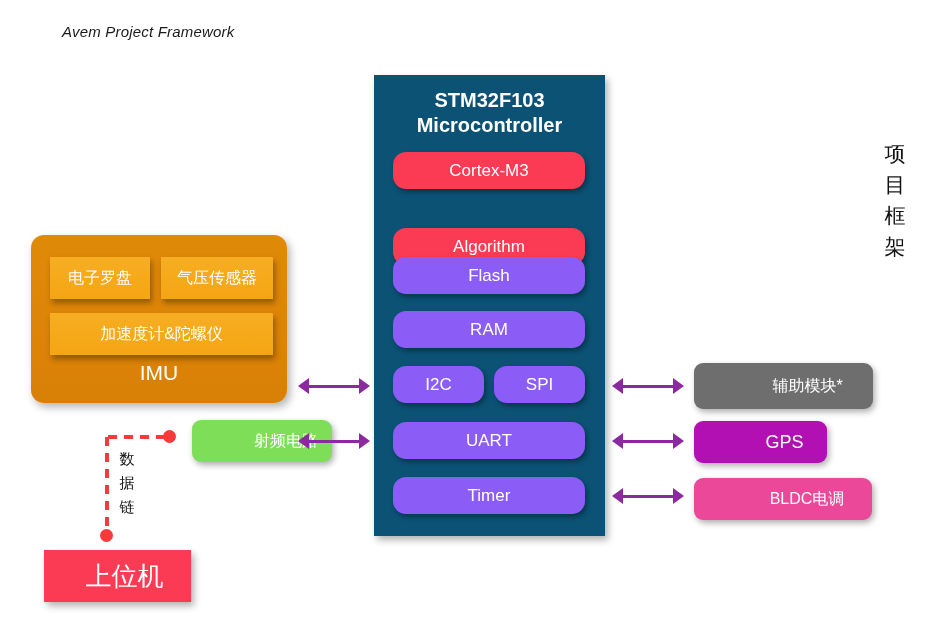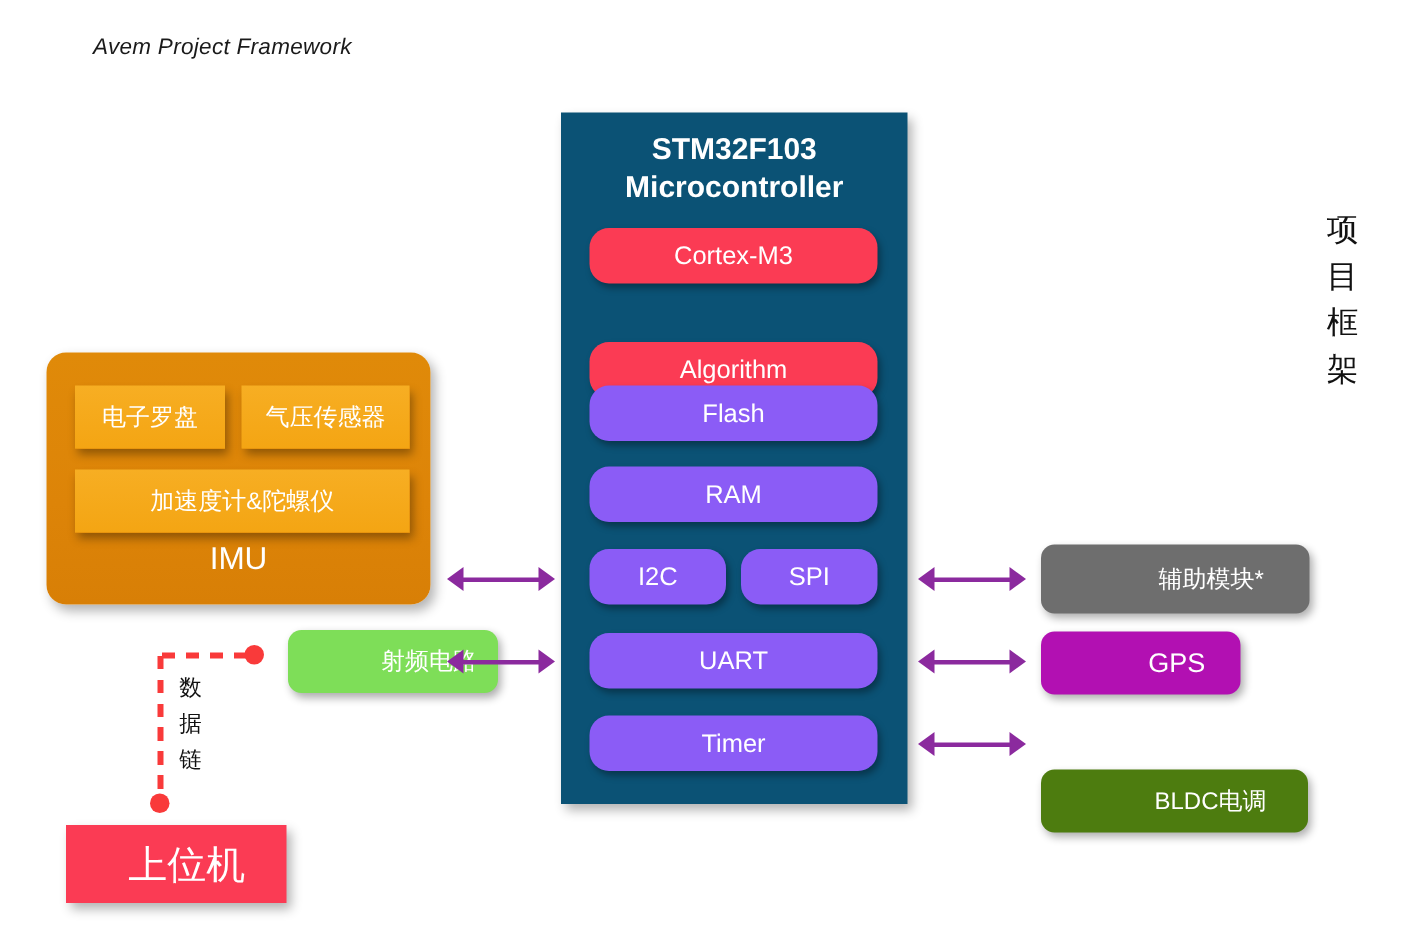--- a/index.html
+++ b/index.html
@@ -88,21 +88,21 @@
     position:absolute;
     display:flex;align-items:center;justify-content:center;
     color:#ffffff;border-radius:9px;
     box-shadow:2px 3px 6px rgba(0,0,0,.32);
     white-space:nowrap;
     padding-left:48px;
   }
   .p-rf    {left:192px;top:420px;width:92px;height:42px;background:#7ede58;font-size:16px;}
   .p-aux   {left:694px;top:363px;width:131px;height:46px;background:#6e6e6e;font-size:16px;}
   .p-gps   {left:694px;top:421px;width:85px; height:42px;background:#b210b2;font-size:18px;}
-  .p-bldc  {left:694px;top:478px;width:130px;height:42px;background:#4d7c0f;font-size:16px;margin-top:35px;}
+  .p-bldc  {left:694px;top:478px;width:130px;height:42px;background:#ec4899;font-size:16px;}
 
   
   .host{
     position:absolute;left:44px;top:550px;width:133px;height:52px;
     background:#fb3b54;color:#ffffff;
     display:flex;align-items:center;justify-content:center;
     font-size:26px;
     box-shadow:3px 4px 7px rgba(0,0,0,.30);
     padding-left:14px;
   }

